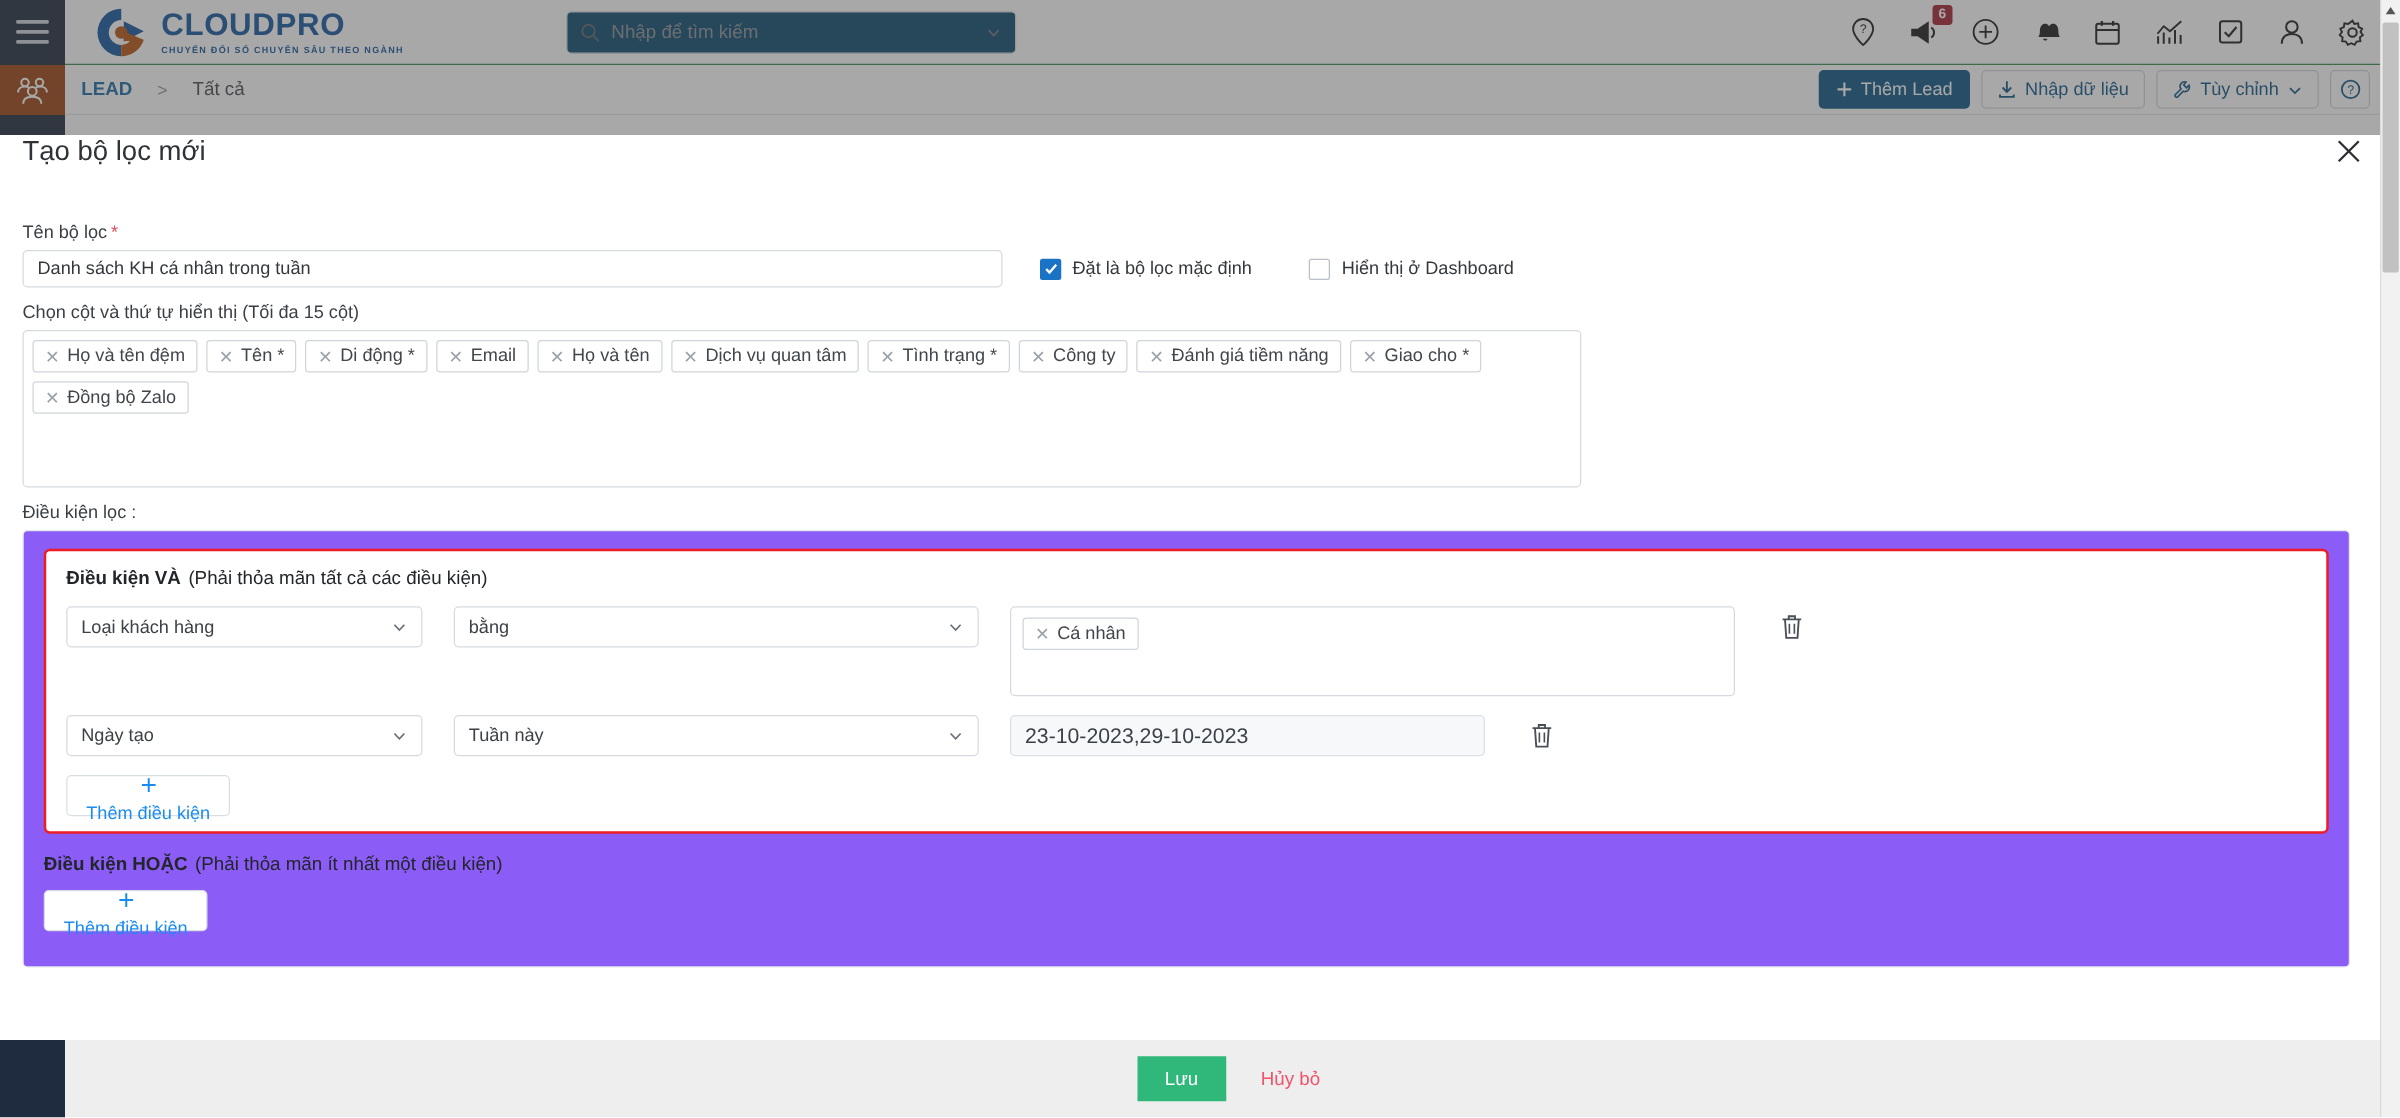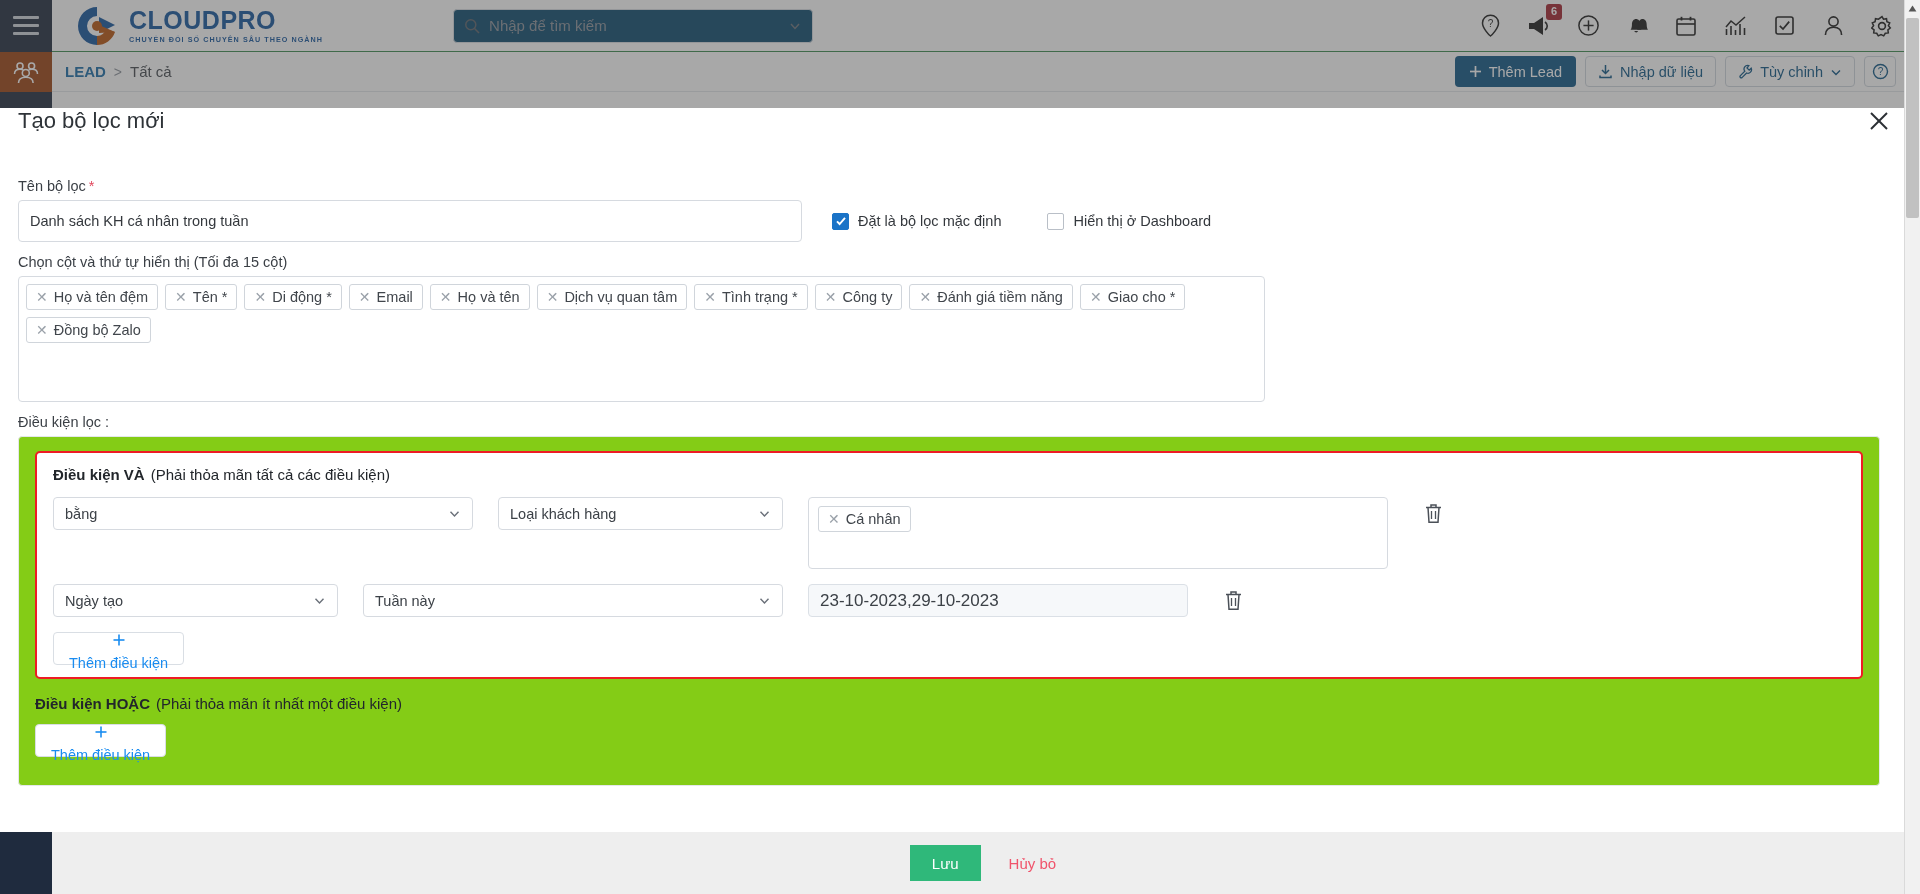--- a/index.html
+++ b/index.html
@@ -30,21 +30,21 @@
   .search-box .sq { flex:none; }
   .search-box .sp { flex:1; color:#8d939c; font-size:15px; padding-left:9px; }
   .search-box .sc { flex:none; color:#7b828c; }
 
   .top-icons { margin-left:auto; display:flex; align-items:center; gap:25px; padding-right:26px; }
   .top-icons .ti { position:relative; width:24px; height:24px; display:flex; align-items:center; justify-content:center; color:#1b1b1b; }
   .badge { position:absolute; top:-10px; right:-11px; background:#a3232f; color:#fff; font-size:11px; font-weight:bold; line-height:1; padding:2px 5px 3px; border-radius:3px; }
 
   .breadcrumbbar { position:absolute; left:0; top:52px; width:1920px; height:40px; background:#ffffff; display:flex; align-items:center; border-bottom:1px solid #e3e6ea; }
   .bc-icon-zone { width:52px; height:40px; background:#9c4212; display:flex; align-items:center; justify-content:center; flex:none; color:#fff; }
-  .bc { display:flex; align-items:center; padding-left:13px; font-size:15px; gap:8px; }
+  .bc { display:flex; align-items:center; padding-left:13px; font-size:15px; gap:20px; }
   .bc .crumb-link { color:#1a6ca8; font-weight:bold; }
   .bc .crumb-sep { color:#8d939c; font-size:14px; }
   .bc .crumb-cur { color:#44494f; }
 
   .act-btns { margin-left:auto; display:flex; align-items:center; gap:9px; padding-right:24px; }
   .btn-primary-top { background:#0e5584; color:#fff; border:none; height:31px; border-radius:4px; padding:0 14px; font-size:14.5px; display:flex; align-items:center; gap:7px; }
   .btn-ghost-top { background:#fff; color:#0e5584; border:1px solid #cfd6dd; height:31px; border-radius:4px; padding:0 12px; font-size:14.5px; display:flex; align-items:center; gap:7px; }
   .btn-icon-top { background:#fff; color:#0e5584; border:1px solid #cfd6dd; height:31px; width:32px; border-radius:4px; display:flex; align-items:center; justify-content:center; }
 
   .left-rail { position:absolute; left:0; top:92px; width:52px; bottom:0; background:#1f2b3e; }
@@ -60,31 +60,31 @@
   .modal-head { height:58px; display:flex; align-items:flex-start; padding:0 0 0 18px; }
   .modal-title { font-size:22px; color:#2e3338; }
   .modal-close { margin-left:auto; margin-right:28px; color:#2b2f34; display:flex; align-items:center; justify-content:center; width:26px; height:26px; }
 
   .modal-body { padding:0 18px; }
 
   .field-label { font-size:14.5px; color:#3a3f45; margin:12px 0 6px; }
   .req { color:#e0465c; margin-left:3px; }
 
   .row-name { display:flex; align-items:center; }
-  .name-input { width:784px; height:42px; border:1px solid #d6dae0; border-radius:4px; padding:0 11px; font-size:14.5px; color:#34383d; display:flex; align-items:center; background:#fff; }
+  .name-input { width:784px; height:30px; border:1px solid #d6dae0; border-radius:4px; padding:0 11px; font-size:14.5px; color:#34383d; display:flex; align-items:center; background:#fff; }
   .chk-group { display:flex; align-items:center; margin-left:30px; gap:46px; }
   .chk { display:flex; align-items:center; gap:9px; font-size:14.5px; color:#34383d; }
   .box { width:17px; height:17px; border:1.6px solid #b9bfc7; border-radius:2px; background:#fff; display:flex; align-items:center; justify-content:center; flex:none; }
   .box.on { background:#1a73c7; border-color:#1a73c7; }
 
   .tag-area { width:1247px; min-height:126px; border:1px solid #d6dae0; border-radius:4px; padding:7px 7px 9px; display:flex; flex-wrap:wrap; align-content:flex-start; gap:7px; background:#fff; }
   .tag { border:1px solid #d0d5db; border-radius:3px; background:#fff; height:26px; padding:0 9px; display:flex; align-items:center; gap:6px; font-size:14.5px; color:#41464c; }
   .tag .x { color:#9aa1a9; font-size:14px; line-height:1; }
 
-  .cond-outer { width:1862px; border:1px solid #e4e7ea; border-radius:4px; background:#84cc16; padding:14px 16px 0; margin-top:4px; height:350px; overflow:hidden; }
+  .cond-outer { width:1862px; border:1px solid #e4e7ea; border-radius:4px; background:#8b5cf6; padding:14px 16px 0; margin-top:4px; height:350px; overflow:hidden; }
   .cond-and { border:2px solid #ee1c24; border-radius:5px; background:#fff; padding:13px 16px 12px; }
   .cond-head { font-size:15px; color:#22262b; margin-bottom:14px; }
   .cond-head b { font-weight:bold; }
   .cond-head span { font-weight:normal; margin-left:6px; }
 
   .cond-row { display:flex; align-items:flex-start; gap:25px; margin-bottom:15px; }
   .sel { height:33px; border:1px solid #d6dae0; border-radius:4px; background:#fff; display:flex; align-items:center; padding:0 11px; font-size:14.5px; color:#3c4147; }
   .sel .cv { margin-left:auto; color:#6a7079; }
   .sel-field { width:285px; }
   .sel-op { width:420px; }
@@ -368,30 +368,30 @@
       <div class="field-label">Điều kiện lọc :</div>
 
       <div class="cond-outer">
 
         <div class="cond-and">
           <div class="cond-head">
             <b>Điều kiện VÀ</b><span>(Phải thỏa mãn tất cả các điều kiện)</span>
           </div>
 
           <div class="cond-row">
-            <div class="sel sel-op">
-              <span>bằng</span>
+            <div class="sel sel-field">
+              <span>Loại khách hàng</span>
               <span class="cv">
                 <svg width="13" height="13" viewBox="0 0 13 13">
                     <polyline points="2.5,4.8 6.5,9 10.5,4.8" fill="none" stroke="#6a7079" stroke-width="1.4"></polyline>
                   </svg>
               </span>
             </div>
-            <div class="sel sel-field">
-              <span>Loại khách hàng</span>
+            <div class="sel sel-op">
+              <span>bằng</span>
               <span class="cv">
                 <svg width="13" height="13" viewBox="0 0 13 13">
                     <polyline points="2.5,4.8 6.5,9 10.5,4.8" fill="none" stroke="#6a7079" stroke-width="1.4"></polyline>
                   </svg>
               </span>
             </div>
             <div class="multi-val">
               <div class="tag">
                 <span class="x">✕</span>
                 <span>Cá nhân</span>

